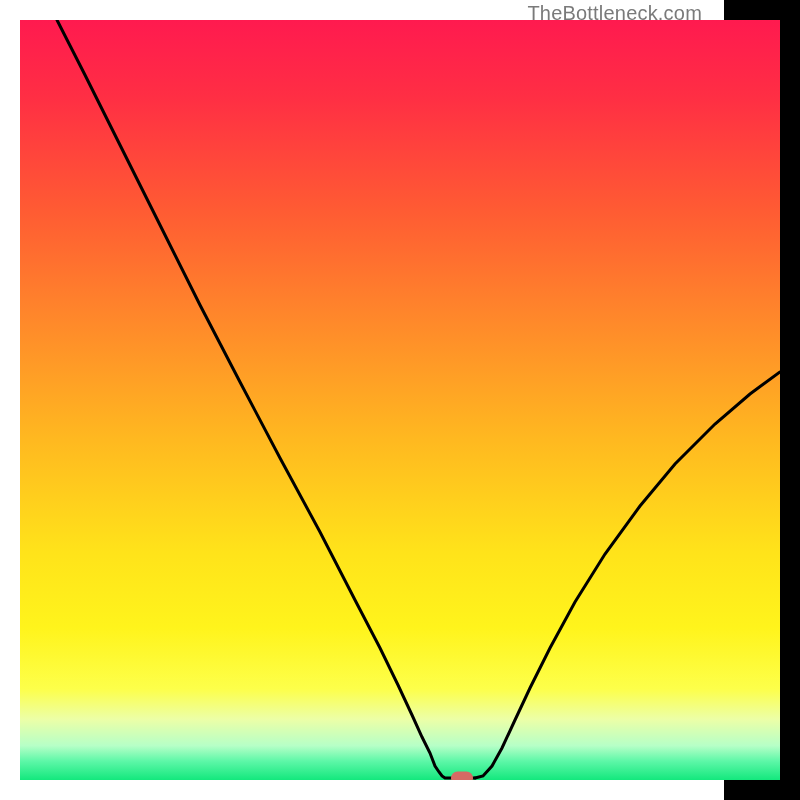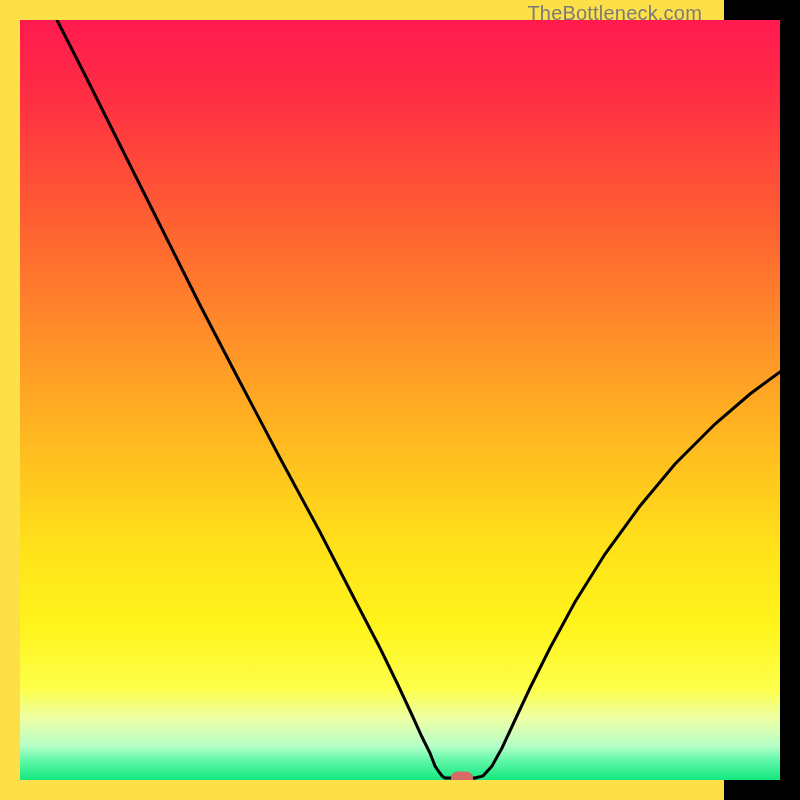--- a/index.html
+++ b/index.html
@@ -10,21 +10,21 @@
     background: #000;
     overflow: hidden;
     font-family: Arial, Helvetica, sans-serif;
   }
   .frame {
     position: absolute;
     left: 0;
     top: 0;
     width: 724px;
     height: 800px;
-    background: #fde047;
+    background: #ffffff;
   }
   .plot-area {
     position: absolute;
     left: 20px;
     top: 20px;
     width: 760px;
     height: 760px;
     overflow: hidden;
   }
   .gradient {

